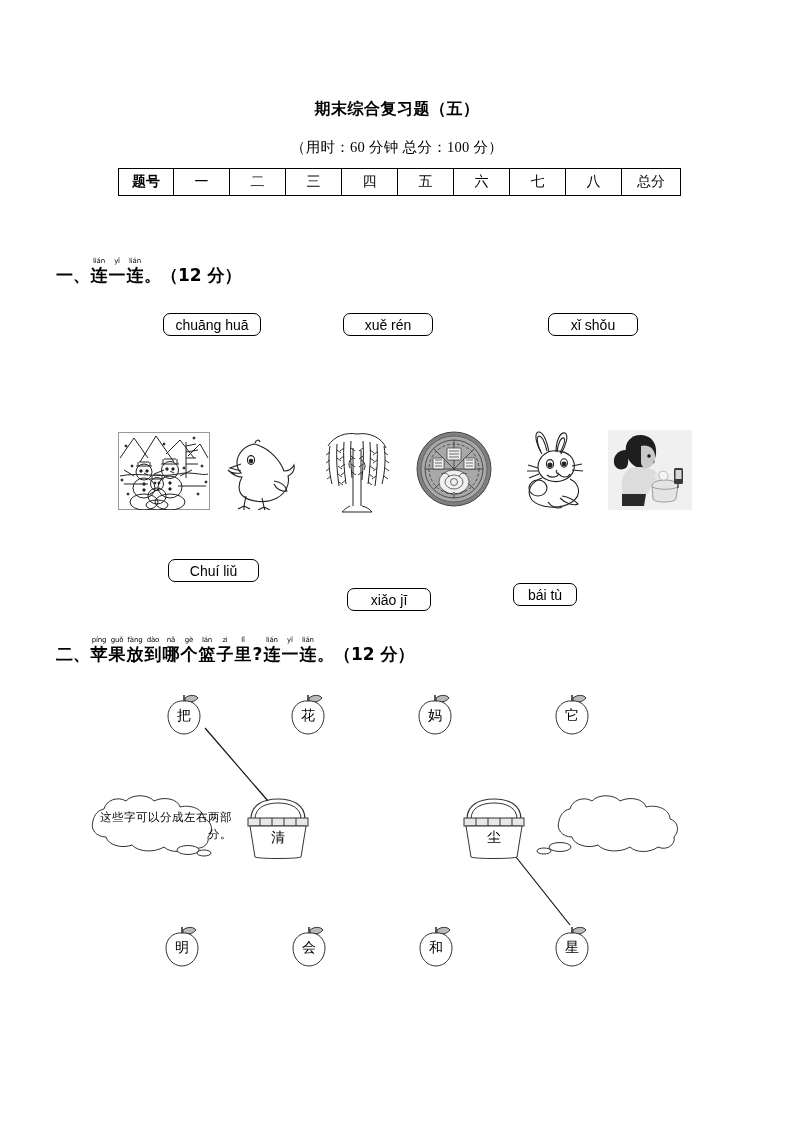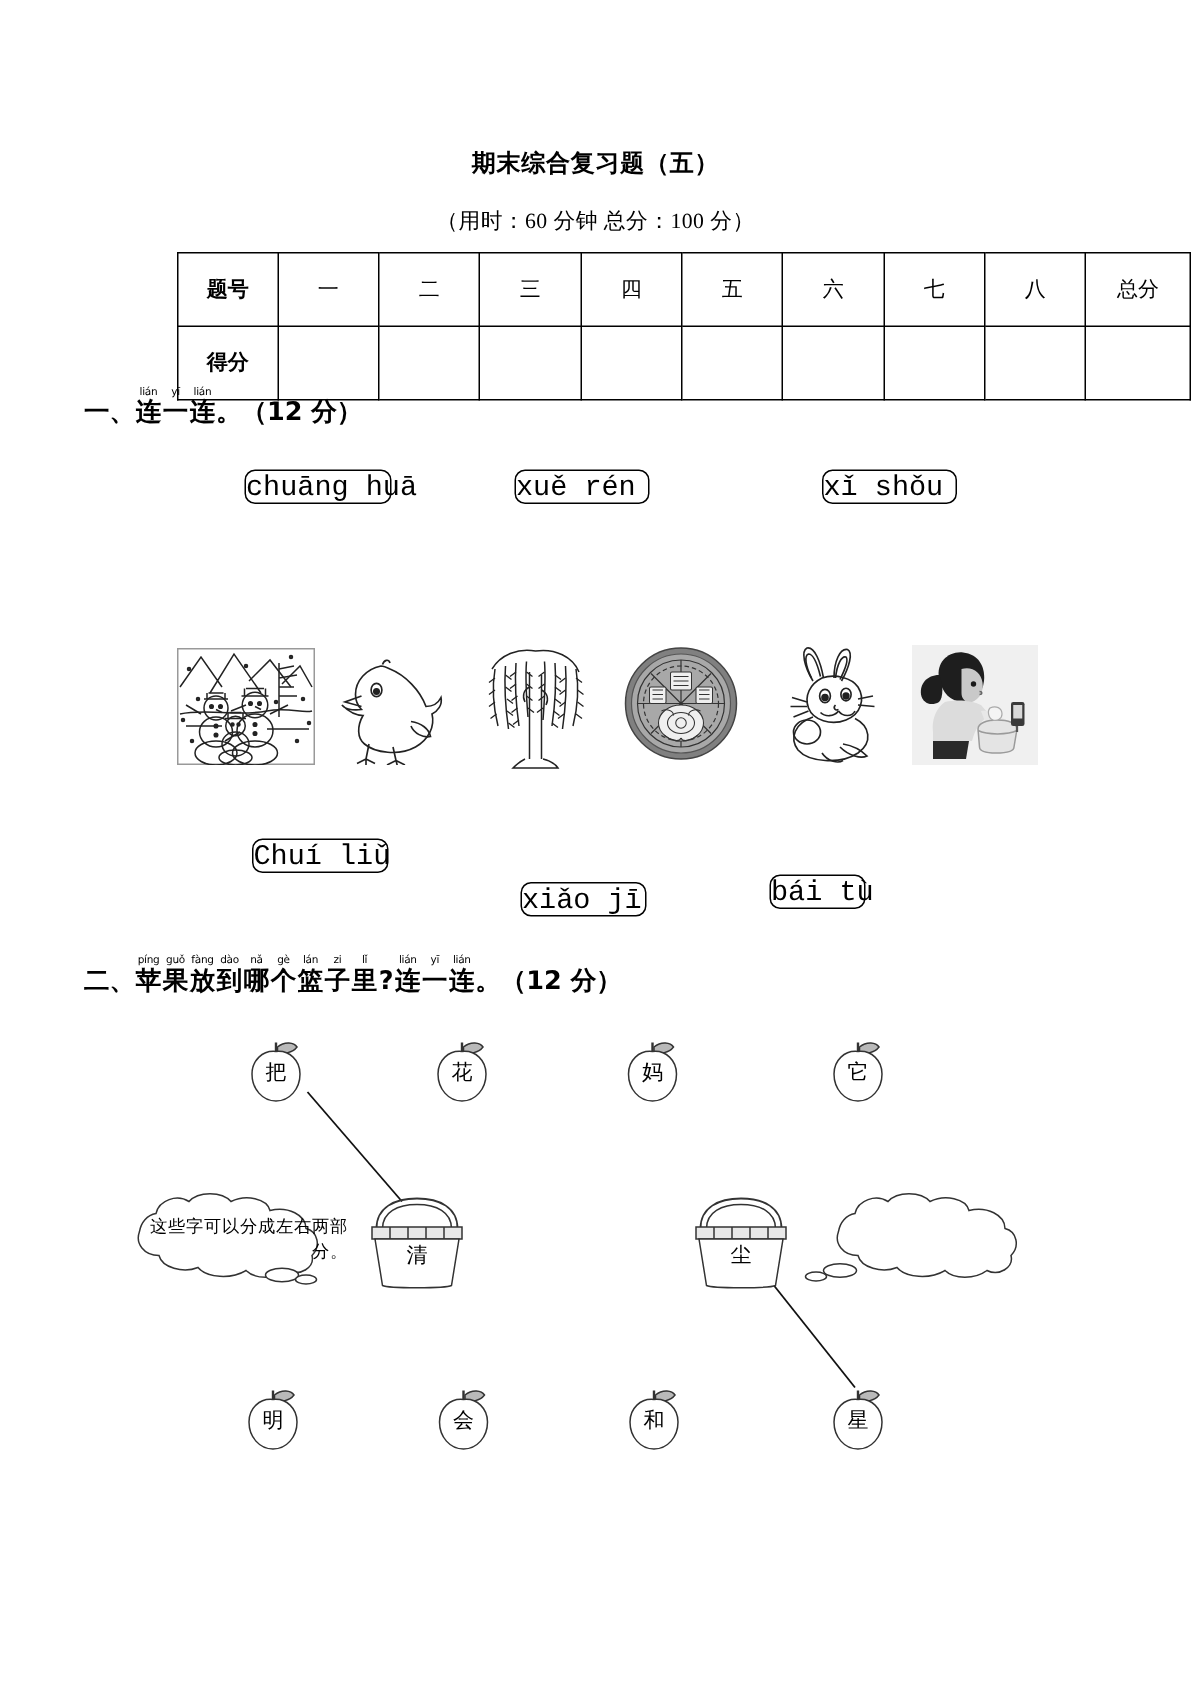--- a/index.html
+++ b/index.html
@@ -44,21 +44,21 @@
     top: 168px;
     left: 118px;
     border-collapse: collapse;
     font-size: 14px;
   }
   .score-table td {
     border: 1px solid #000;
     height: 26px;
     text-align: center;
     vertical-align: middle;
-    padding: 11px;
+    padding: 0;
   }
   .score-table td.head-label { width: 54px; font-weight: bold; font-family:"DejaVu Sans", sans-serif; font-size:14px;}
   .score-table td.num-col { width: 55px; }
   .score-table td.total-col { width: 58px; }
 
   
   .section-heading {
     position: absolute;
     left: 56px;
     white-space: nowrap;
@@ -97,25 +97,25 @@
     line-height: 19px;
   }
 
   
   .pin-box {
     position: absolute;
     border: 1.2px solid #000;
     border-radius: 7px;
     height: 23px;
     box-sizing: border-box;
-    font-family: Liberation Mono, monospace;
-    font-size: 19px;
+    font-family: Liberation Sans, sans-serif;
+    font-size: 14px;
     display: flex;
     align-items: center;
-    justify-content: flex-start;
+    justify-content: center;
     white-space: nowrap;
     background: transparent;
   }
 
   
   .pic {
     position: absolute;
   }
   .pic svg { display: block; }
   .pic-photo {
@@ -195,32 +195,20 @@
     <td class="head-label">题号</td>
     <td class="num-col">一</td>
     <td class="num-col">二</td>
     <td class="num-col">三</td>
     <td class="num-col">四</td>
     <td class="num-col">五</td>
     <td class="num-col">六</td>
     <td class="num-col">七</td>
     <td class="num-col">八</td>
     <td class="total-col">总分</td>
-  </tr>
-  <tr>
-    <td class="head-label">得分</td>
-    <td class="num-col"></td>
-    <td class="num-col"></td>
-    <td class="num-col"></td>
-    <td class="num-col"></td>
-    <td class="num-col"></td>
-    <td class="num-col"></td>
-    <td class="num-col"></td>
-    <td class="num-col"></td>
-    <td class="total-col"></td>
   </tr>
 </tbody>
   </table>
 
 <div class="section-heading" style="top:257px;">
   <span class="plain">一、</span><span class="ruby"><span class="py">lián</span><span class="hz">连</span></span><span class="ruby"><span class="py">yī</span><span class="hz">一</span></span><span class="ruby"><span class="py">lián</span><span class="hz">连</span></span><span class="plain">。（12 分）</span>
 </div>
 
 <div class="pin-box" style="left:163px; top:313px; width:98px;">
   <span>chuāng huā</span>

